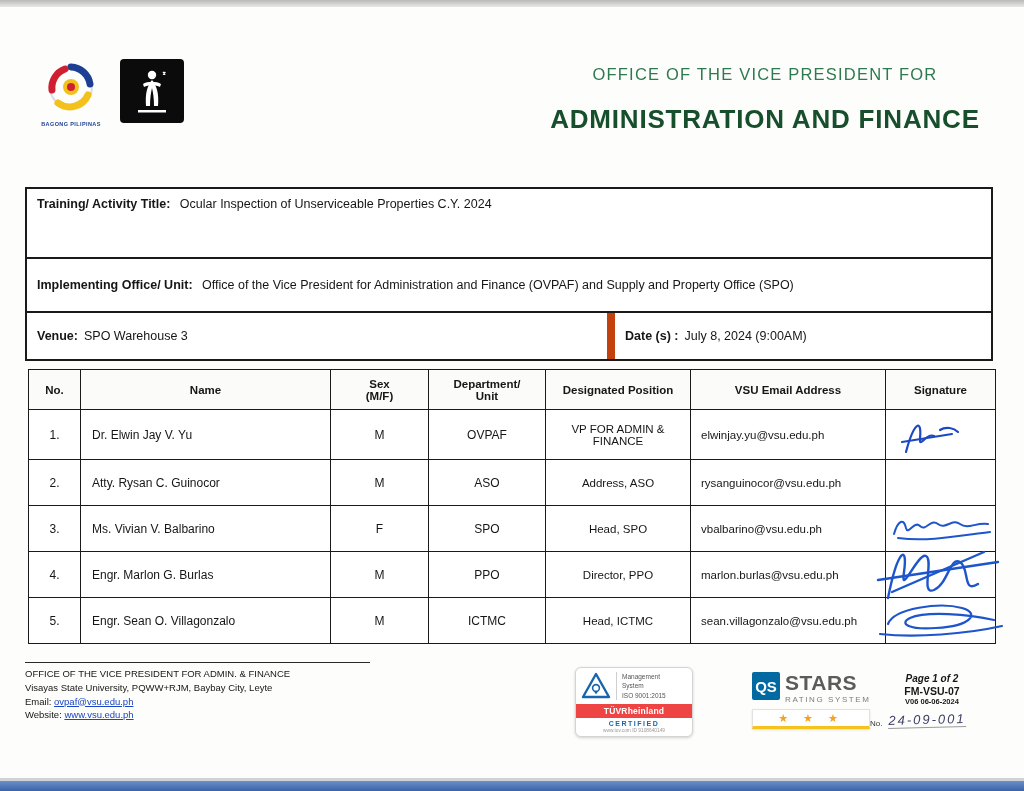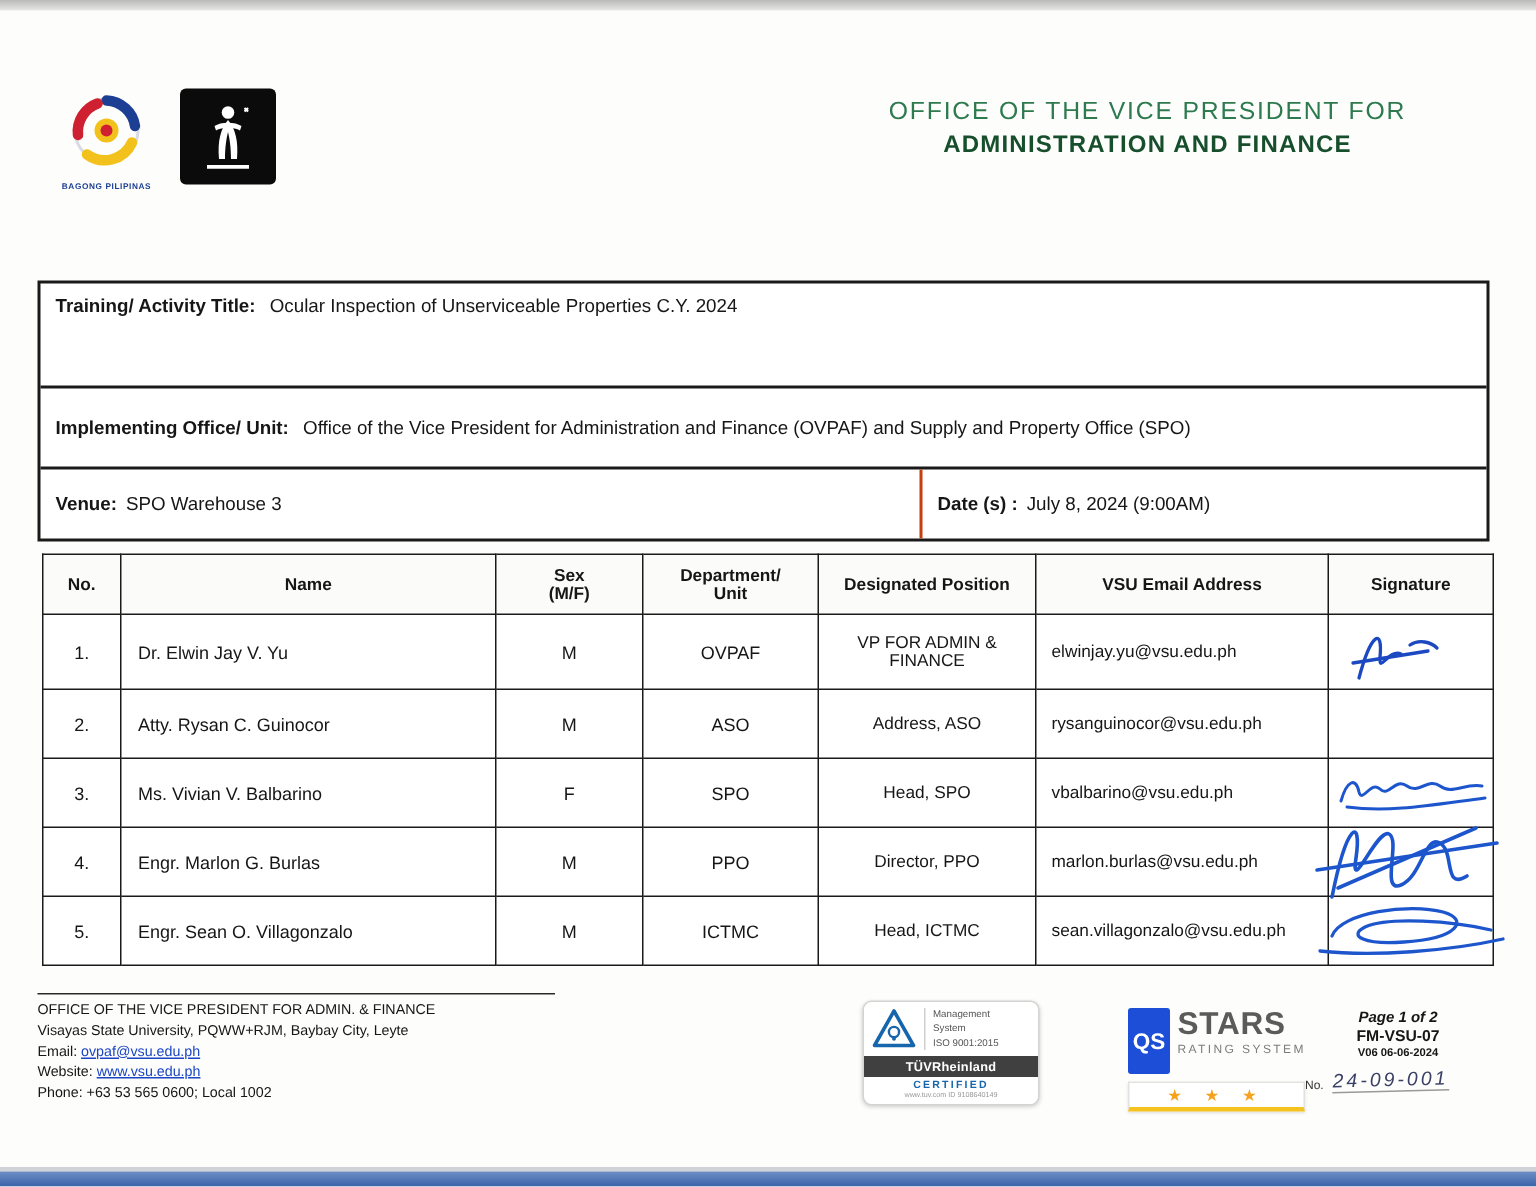--- a/index.html
+++ b/index.html
@@ -24,34 +24,34 @@
   
   .logo-bagong { position:absolute; left:36px; top:52px; width:70px; text-align:center; }
   .logo-bagong .label { font-size:5.5px; font-weight:bold; color:#1c3f94; letter-spacing:.4px; margin-top:2px; }
   .logo-vsu { position:absolute; left:120px; top:52px; width:64px; height:64px; background:#0b0b0b; border-radius:4px;
     display:flex; align-items:center; justify-content:center; }
   .wordmark { position:absolute; left:194px; top:56px; }
   .wordmark .big { font-family:"Liberation Serif", serif; font-size:37px; letter-spacing:3px; color:#141414; line-height:1; }
   .wordmark .small { font-size:10px; letter-spacing:2.4px; color:#222; margin-top:1px; margin-left:3px; font-weight:bold; }
   .office-title { position:absolute; right:44px; top:58px; width:430px; text-align:center; }
   .office-title .l1 { font-size:16.5px; letter-spacing:1.2px; color:#2d7a4f; }
-  .office-title .l2 { font-size:16px; font-weight:bold; letter-spacing:.8px; color:#174f2c; margin-top:4px; }
+  .office-title .l2 { font-size:26px; font-weight:bold; letter-spacing:.8px; color:#174f2c; margin-top:20px; }
 
   .sheet-title { position:absolute; left:0; top:149px; width:100%; text-align:center;
     font-size:13px; font-weight:bold; letter-spacing:.4px; }
 
   
   .info-table { position:absolute; left:25px; top:180px; width:968px; border:2px solid #1a1a1a; background:#fff; }
   .info-row { border-bottom:2px solid #1a1a1a; font-size:12.5px; }
   .info-row:last-child { border-bottom:none; }
   .ir1 { height:70px; padding:8px 10px; }
   .ir2 { height:54px; padding:0 10px; display:flex; align-items:center; }
   .ir3 { height:46px; display:flex; }
   .ir3 .cell { display:flex; align-items:center; padding:0 10px; }
-  .ir3 .venue { flex:0 0 588px; border-right:2px solid #c2410c; }
+  .ir3 .venue { flex:0 0 588px; border-right:8px solid #c2410c; }
   .ir3 .date { flex:1; }
   .lbl { font-weight:bold; }
   .val { margin-left:6px; }
 
   
   table.att { position:absolute; left:28px; top:362px; width:967px; border-collapse:collapse; background:#fff; table-layout:fixed; }
   table.att th, table.att td { border:1.5px solid #1a1a1a; font-size:12px; text-align:center; vertical-align:middle; padding:3px 6px; }
   table.att th { font-size:11.5px; font-weight:bold; white-space:pre-line; height:40px; background:#fbfbfa; }
   table.att td.name { text-align:left; padding-left:11px; }
   table.att td.email { text-align:left; padding-left:10px; font-size:11.5px; }
@@ -64,27 +64,27 @@
   
   .footer-left { position:absolute; left:25px; top:655px; width:345px; font-size:9.5px; line-height:1.45;
     border-top:1px solid #2a2a2a; padding-top:4px; }
   .footer-left .b { font-weight:normal; }
   .footer-left a, .footer-left .link { color:#1a45c4; text-decoration:underline; }
 
   .tuv { position:absolute; left:575px; top:660px; width:118px; background:#fff; border:1px solid #d4d4d2;
     border-radius:6px; box-shadow:0 1px 3px rgba(0,0,0,.18); overflow:hidden; font-size:6.5px; color:#555; }
   .tuv .top { display:flex; align-items:center; padding:4px 5px; gap:5px; }
   .tuv .txt { border-left:1px solid #cfcfcf; padding-left:5px; line-height:1.45; }
-  .tuv .band { background:#404040; color:#fff; font-weight:bold; font-size:8.5px; text-align:center; padding:2px 0; letter-spacing:.2px; }
+  .tuv .band { background:#ef4444; color:#fff; font-weight:bold; font-size:8.5px; text-align:center; padding:2px 0; letter-spacing:.2px; }
   .tuv .cert { text-align:center; color:#1766ad; font-weight:bold; font-size:7px; letter-spacing:1.5px; padding:2px 0 1px; }
   .tuv .tiny { text-align:center; font-size:4.8px; color:#999; padding-bottom:3px; }
 
   .qs { position:absolute; left:752px; top:665px; width:130px; }
   .qs .row { display:flex; align-items:flex-start; gap:5px; }
-  .qs .box { width:28px; height:44px; background:#1d4ed8; color:#fff; font-weight:bold; font-size:15px;
+  .qs .box { width:28px; height:28px; background:#0369a1; color:#fff; font-weight:bold; font-size:15px;
     display:flex; align-items:center; justify-content:center; border-radius:2px; }
   .qs .stars-word { font-size:21px; font-weight:bold; color:#5b5b5b; letter-spacing:.5px; line-height:1; }
   .qs .rating { font-size:8px; color:#7c7c7c; letter-spacing:1.6px; margin-top:2px; }
   .qs .starbar { margin-top:5px; width:118px; background:#fff; border:1px solid #e2e2e0; border-bottom:3px solid #f6c21d;
     text-align:center; color:#f6a21d; font-size:11px; letter-spacing:6px; padding:2px 0 1px; box-shadow:0 1px 2px rgba(0,0,0,.12); }
 
   .footer-right { position:absolute; right:26px; top:666px; width:132px; text-align:center; }
   .footer-right .pg { font-size:10px; font-style:italic; font-weight:bold; }
   .footer-right .code { font-size:10.5px; font-weight:bold; margin-top:1px; }
   .footer-right .ver { font-size:7.5px; font-weight:bold; }
@@ -258,21 +258,20 @@
     <div class="b">OFFICE OF THE VICE PRESIDENT FOR ADMIN. &amp; FINANCE</div>
     <div>Visayas State University, PQWW+RJM, Baybay City, Leyte</div>
     <div>
       <span class="b">Email:</span>
       <span class="link">ovpaf@vsu.edu.ph</span>
     </div>
     <div>
       <span class="b">Website:</span>
       <span class="link">www.vsu.edu.ph</span>
     </div>
-    <div>Phone: +63 53 565 0600; Local 1002</div>
   </div>
 
   <div class="tuv">
     <div class="top">
       <svg width="30" height="28" viewBox="0 0 30 28">
         <path d="M15 2 L28 25 L2 25 Z" fill="none" stroke="#1766ad" stroke-width="2.4" stroke-linejoin="round"></path>
         <circle cx="15" cy="16" r="3.4" fill="none" stroke="#1766ad" stroke-width="1.6"></circle>
         <circle cx="15" cy="20.5" r="1.3" fill="#1766ad"></circle>
       </svg>
       <div class="txt">

